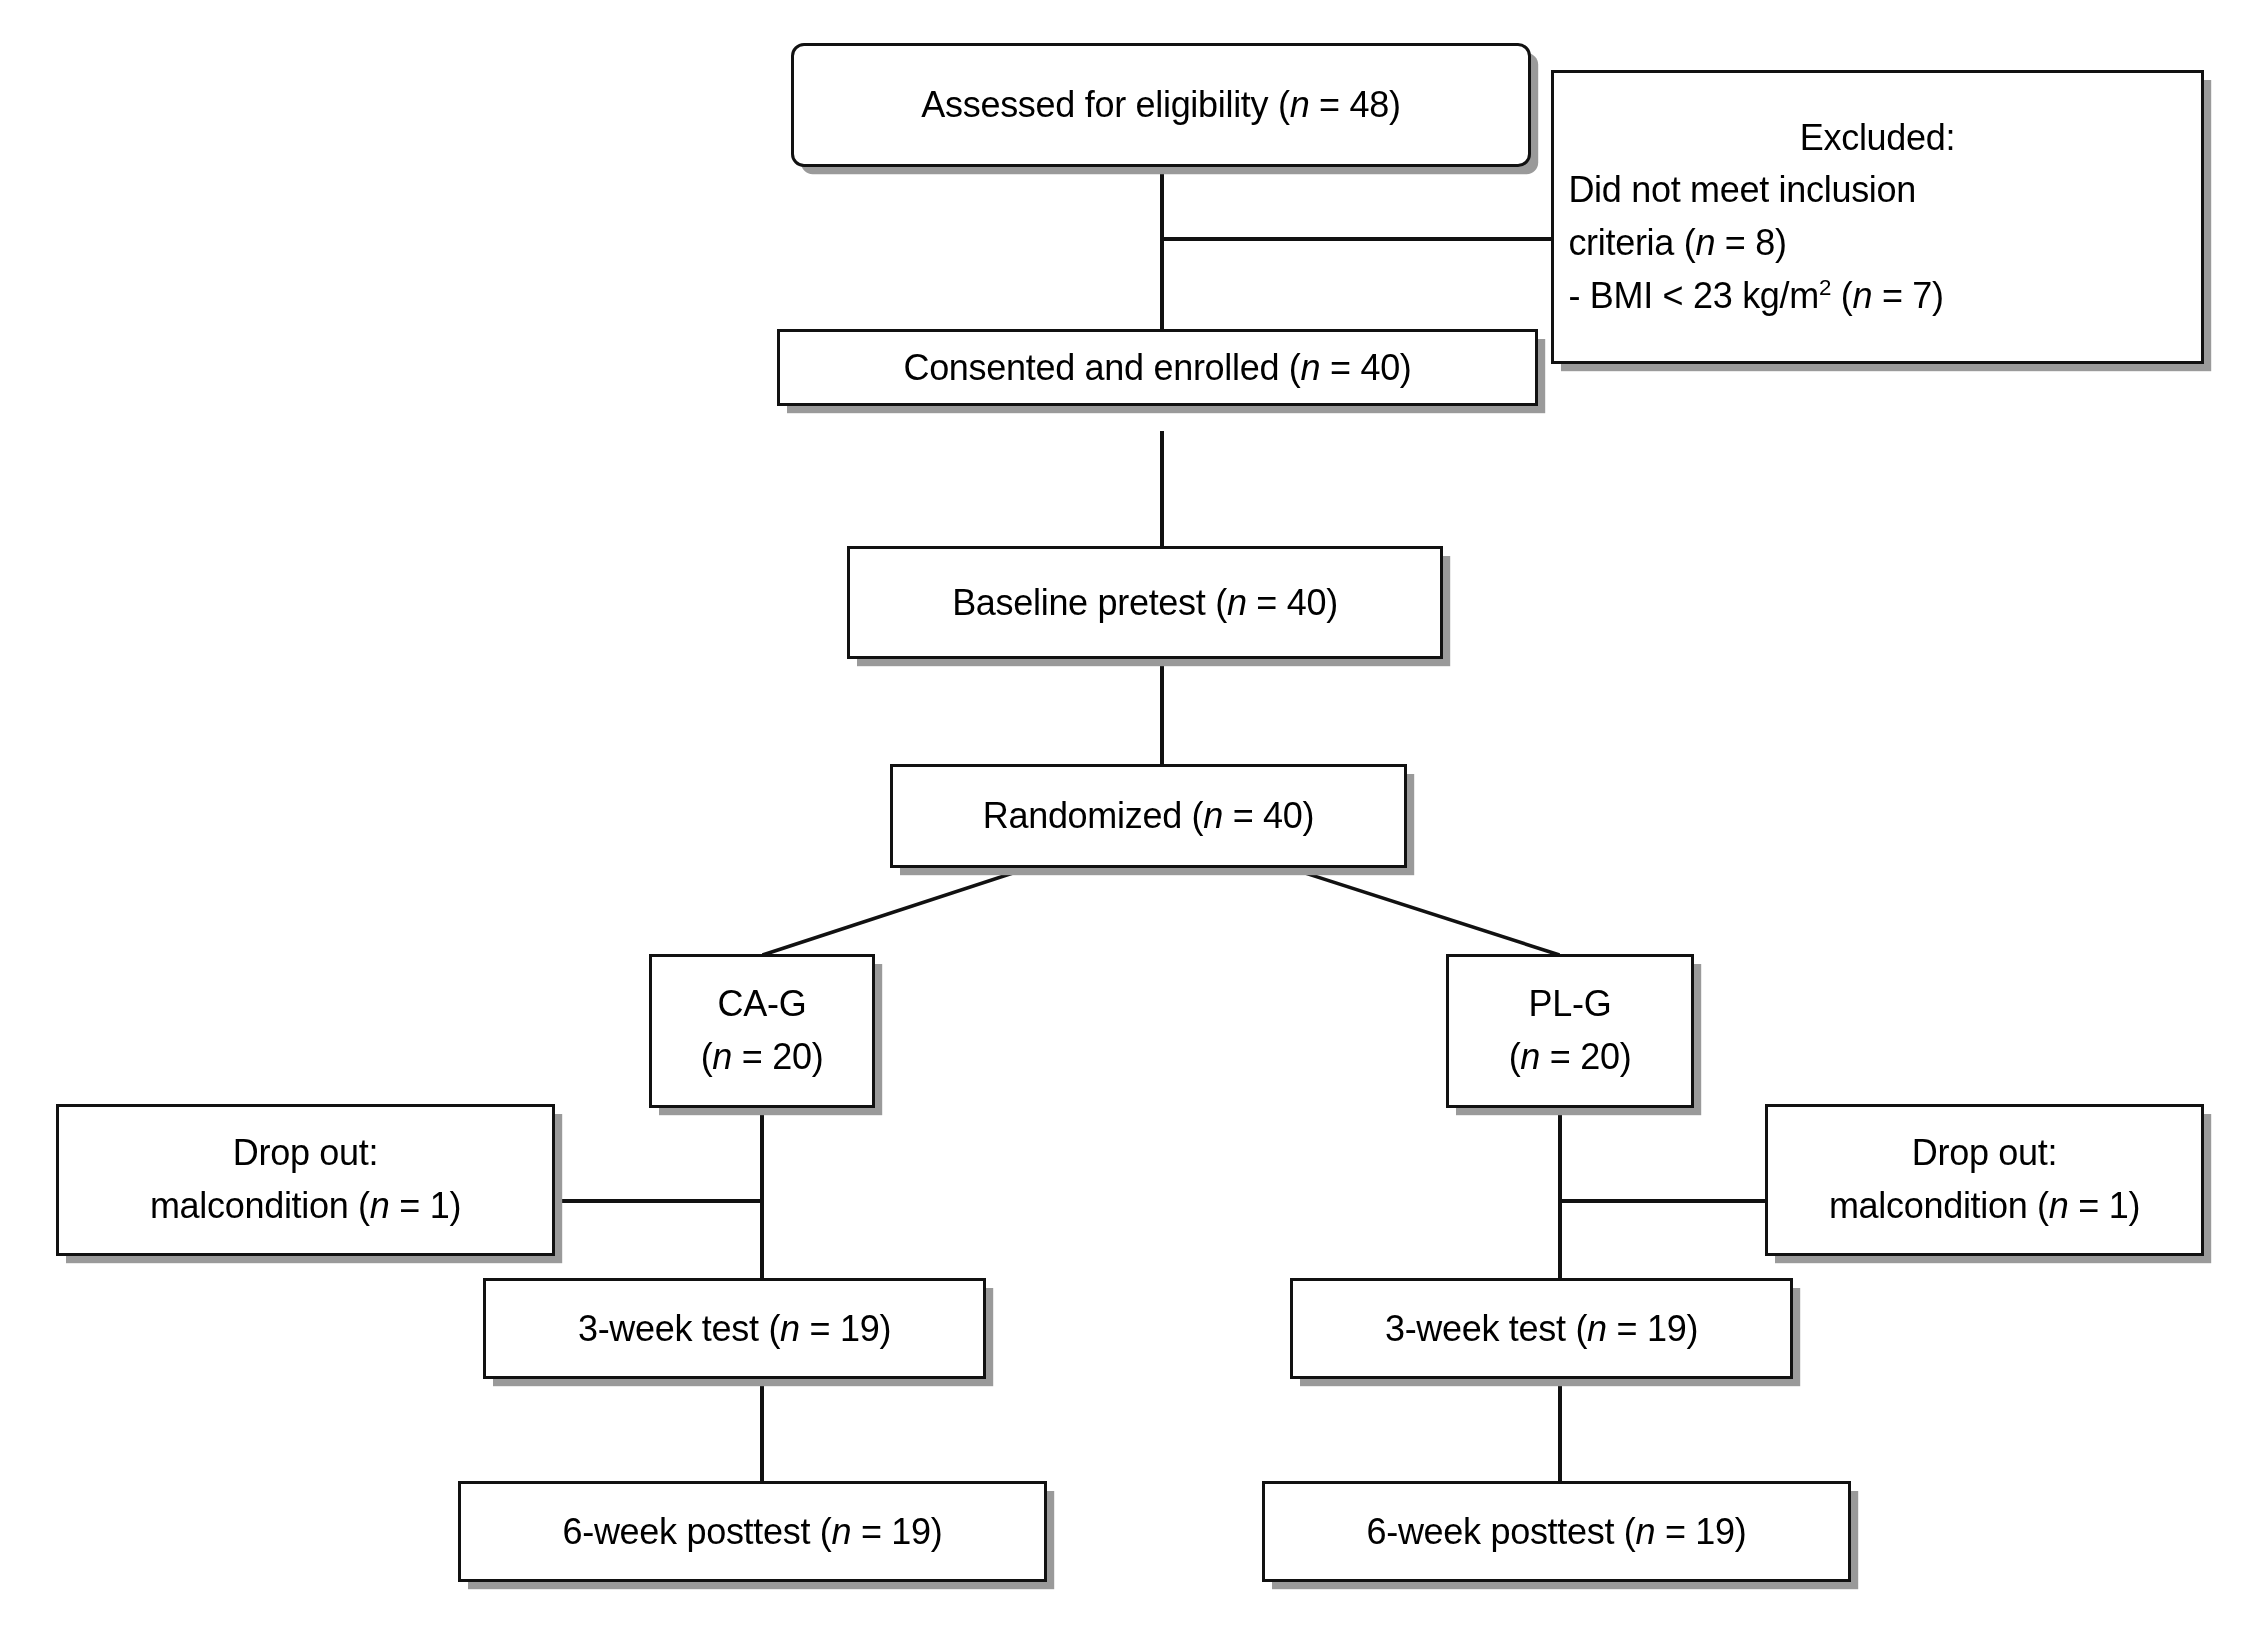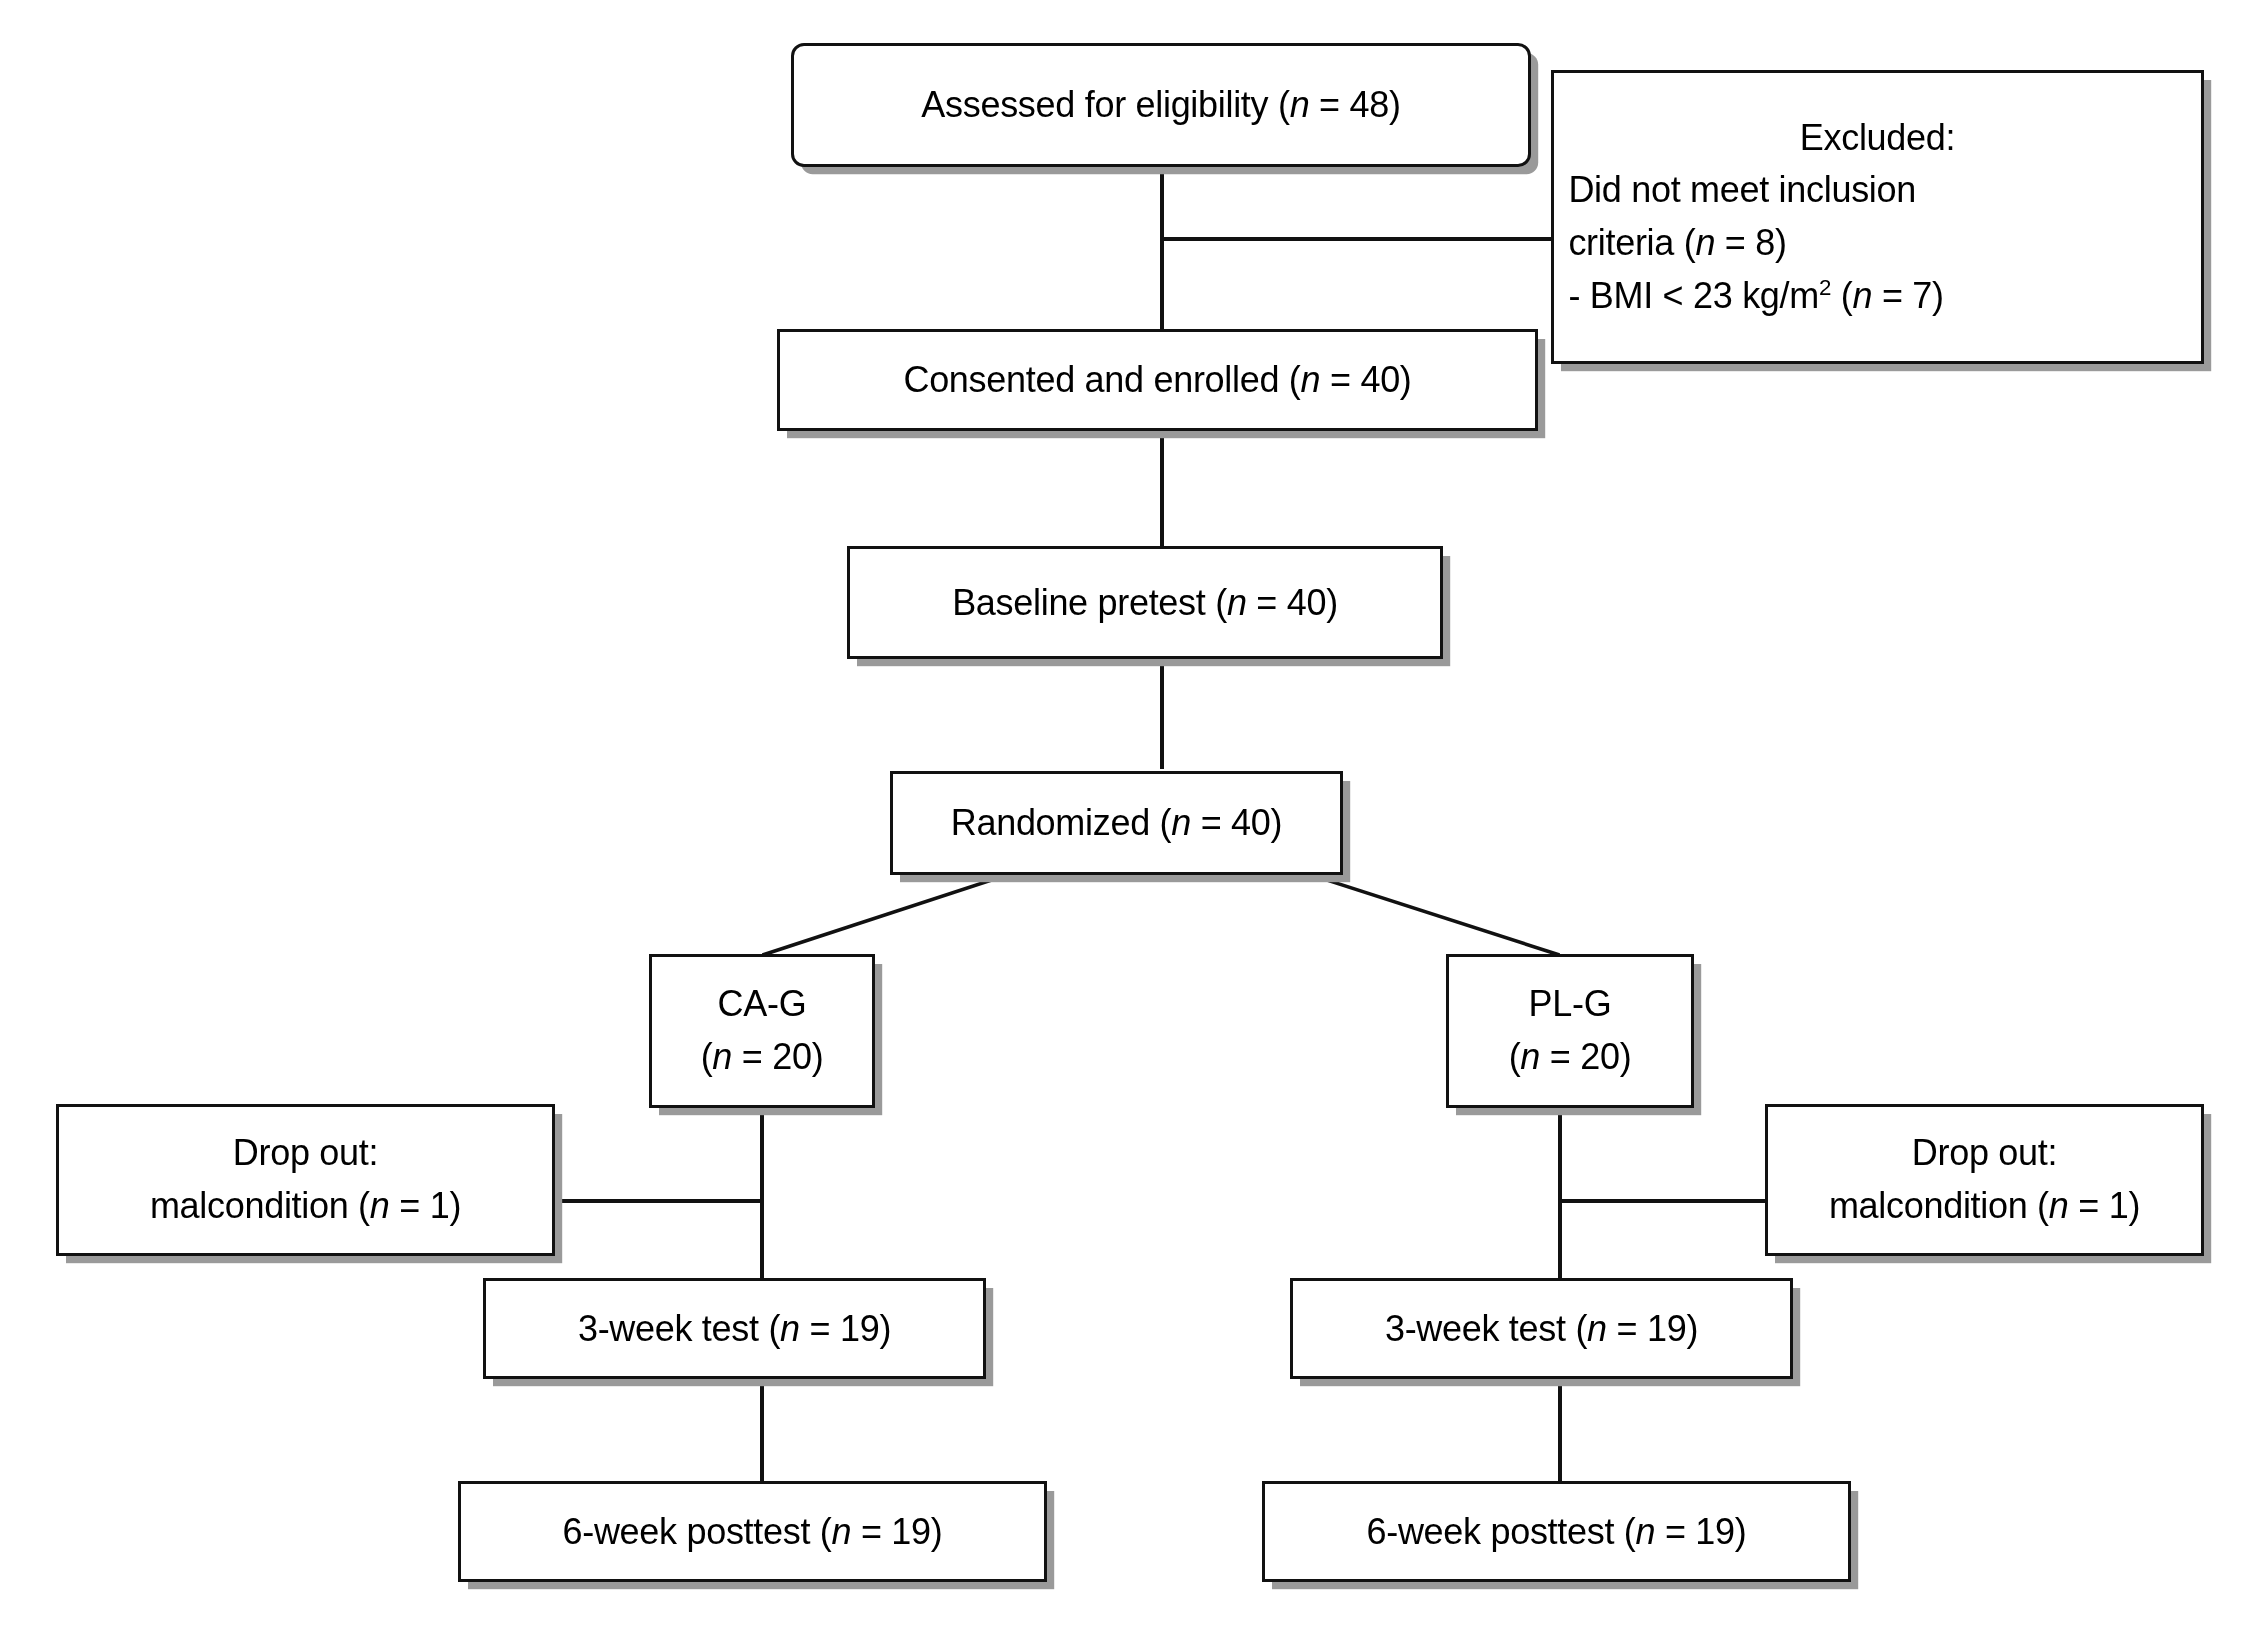--- a/index.html
+++ b/index.html
@@ -98,33 +98,33 @@
 
   <div class="box box-left multiline" style="left:1551px; top:70px; width:653px; height:294px; padding:7.2px 14.4px;">
     <span class="txt">
       <span class="bullet-line" style="text-align:center; display:block;">Excluded:</span>
       <span class="bullet-line">Did not meet inclusion</span>
       <span class="bullet-line"><span>criteria (</span><em>n</em><span> = 8)</span></span>
       <span class="bullet-line"><span> -  BMI &lt; 23 kg/m</span><span class="sup">2</span><span> (</span><em>n</em><span> = 7)</span></span>
     </span>
   </div>
 
-  <div class="box" style="left:777px; top:329px; width:761px; height:102px;">
+  <div class="box" style="left:777px; top:329px; width:761px; height:77px;">
     <span class="txt">
       <span>Consented and  enrolled (</span><em>n</em><span> = 40)</span>
     </span>
   </div>
 
   <div class="box" style="left:847px; top:546px; width:596px; height:113px;">
     <span class="txt">
       <span>Baseline pretest  (</span><em>n</em><span> = 40)</span>
     </span>
   </div>
 
-  <div class="box" style="left:890px; top:764px; width:453px; height:104px;margin-top:7px;">
+  <div class="box" style="left:890px; top:764px; width:517px; height:104px;">
     <span class="txt">
       <span>Randomized  (</span><em>n</em><span> = 40)</span>
     </span>
   </div>
 
   <div class="box multiline" style="left:649px; top:954px; width:226px; height:154px;justify-content:center;">
     <span class="txt">
       <span class="bullet-line">CA-G</span>
       <span class="bullet-line"><span>(</span><em>n</em><span> = 20)</span></span>
     </span>

